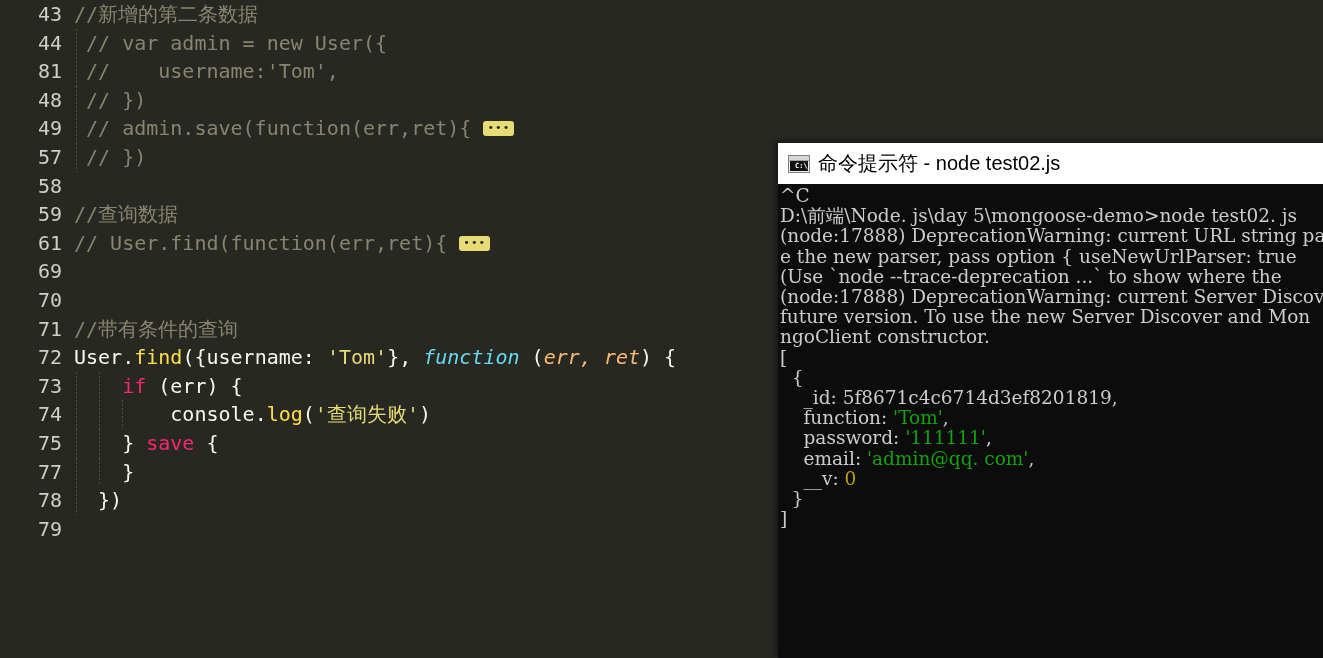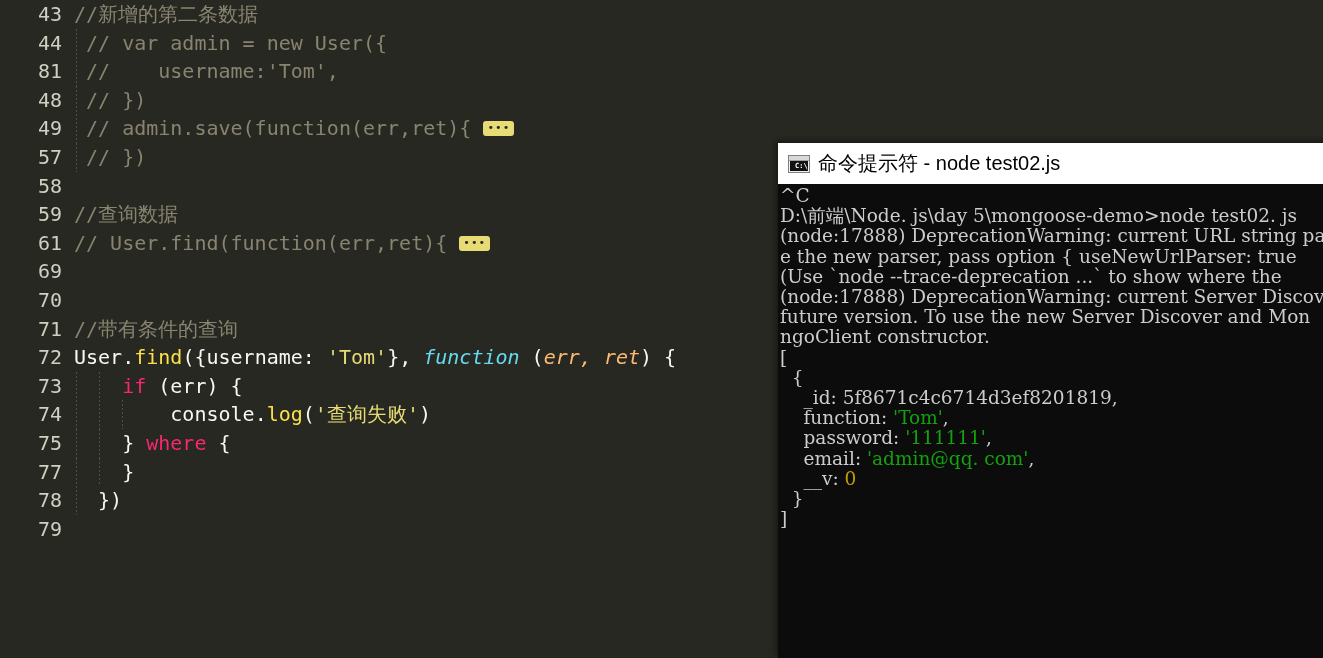--- a/index.html
+++ b/index.html
@@ -173,21 +173,21 @@
       <div class="line"><div class="guide g1"></div><span class="lnum">57</span><span class="ltext"><span class="cm"> // })</span></span></div>
       <div class="line"><span class="lnum">58</span><span class="ltext"></span></div>
       <div class="line"><span class="lnum">59</span><span class="ltext"><span class="cm">//查询数据</span></span></div>
       <div class="line"><span class="lnum">61</span><span class="ltext"><span class="cm">// User.find(function(err,ret){</span> <span class="fold">•••</span></span></div>
       <div class="line"><span class="lnum">69</span><span class="ltext"></span></div>
       <div class="line"><span class="lnum">70</span><span class="ltext"></span></div>
       <div class="line"><span class="lnum">71</span><span class="ltext"><span class="cm">//带有条件的查询</span></span></div>
       <div class="line"><span class="lnum">72</span><span class="ltext"><span class="plain">User</span><span class="plain">.</span><span class="fn">find</span><span class="plain">({</span><span class="plain">username</span><span class="plain">: </span><span class="str">'Tom'</span><span class="plain">}, </span><span class="kwi">function</span><span class="plain"> (</span><span class="par">err, ret</span><span class="plain">) {</span></span></div>
       <div class="line"><div class="guide g1"></div><div class="guide g2"></div><span class="lnum">73</span><span class="ltext"><span class="plain">    </span><span class="kw">if</span><span class="plain"> (err) {</span></span></div>
       <div class="line"><div class="guide g1"></div><div class="guide g2"></div><div class="guide g3"></div><span class="lnum">74</span><span class="ltext"><span class="plain">        </span><span class="plain">console</span><span class="plain">.</span><span class="fn">log</span><span class="plain">(</span><span class="str">'查询失败'</span><span class="plain">)</span></span></div>
-      <div class="line"><div class="guide g1"></div><div class="guide g2"></div><span class="lnum">75</span><span class="ltext"><span class="plain">    } </span><span class="kw">where</span><span class="plain"> {</span></span></div>
+      <div class="line"><div class="guide g1"></div><div class="guide g2"></div><span class="lnum">75</span><span class="ltext"><span class="plain">    } </span><span class="kw">save</span><span class="plain"> {</span></span></div>
       <div class="line"><div class="guide g1"></div><div class="guide g2"></div><span class="lnum">77</span><span class="ltext"><span class="plain">    }</span></span></div>
       <div class="line"><div class="guide g1"></div><span class="lnum">78</span><span class="ltext"><span class="plain">  })</span></span></div>
       <div class="line"><span class="lnum">79</span><span class="ltext"></span></div>
     </div>
 </div>
 
 <div id="terminal">
   <div id="term-titlebar">
     <div id="term-icon">
       <div class="bar"></div>

